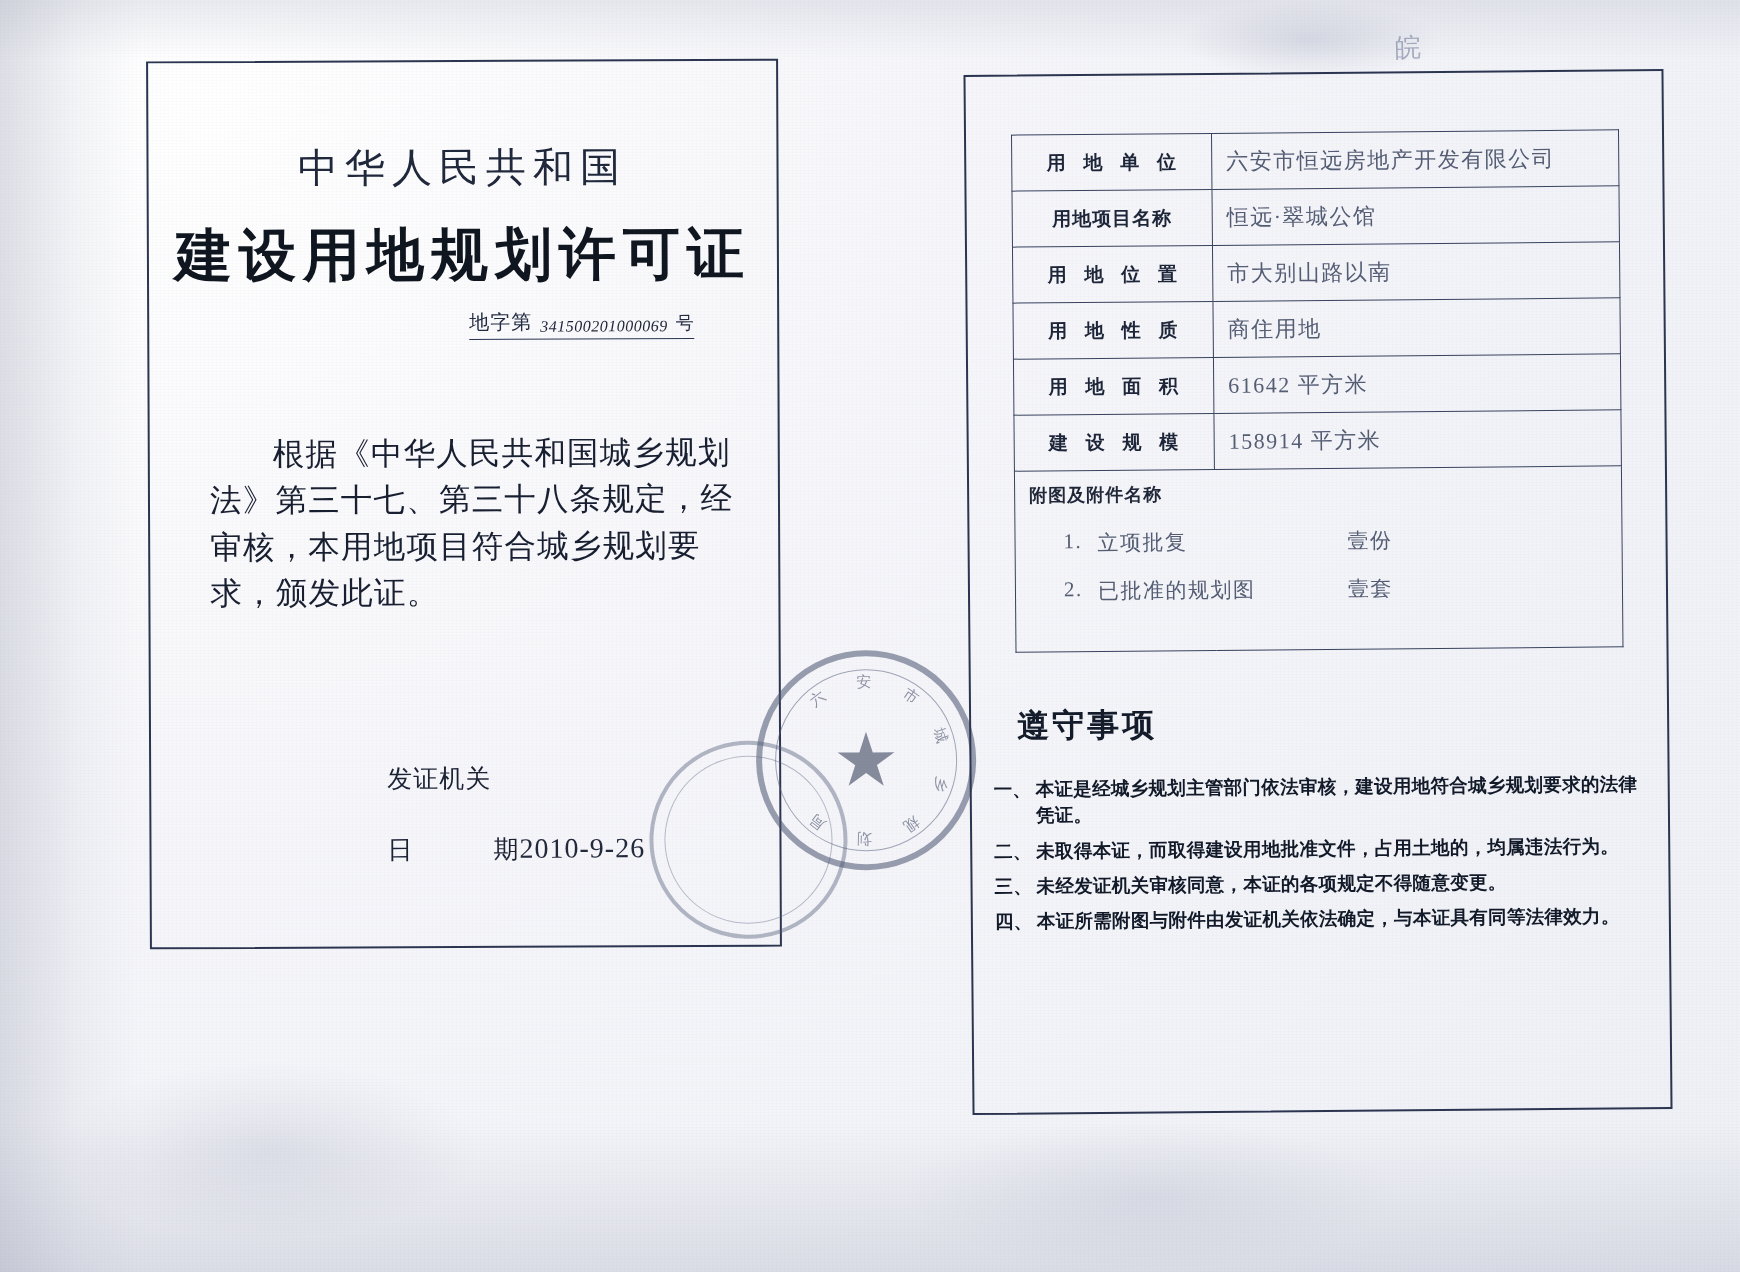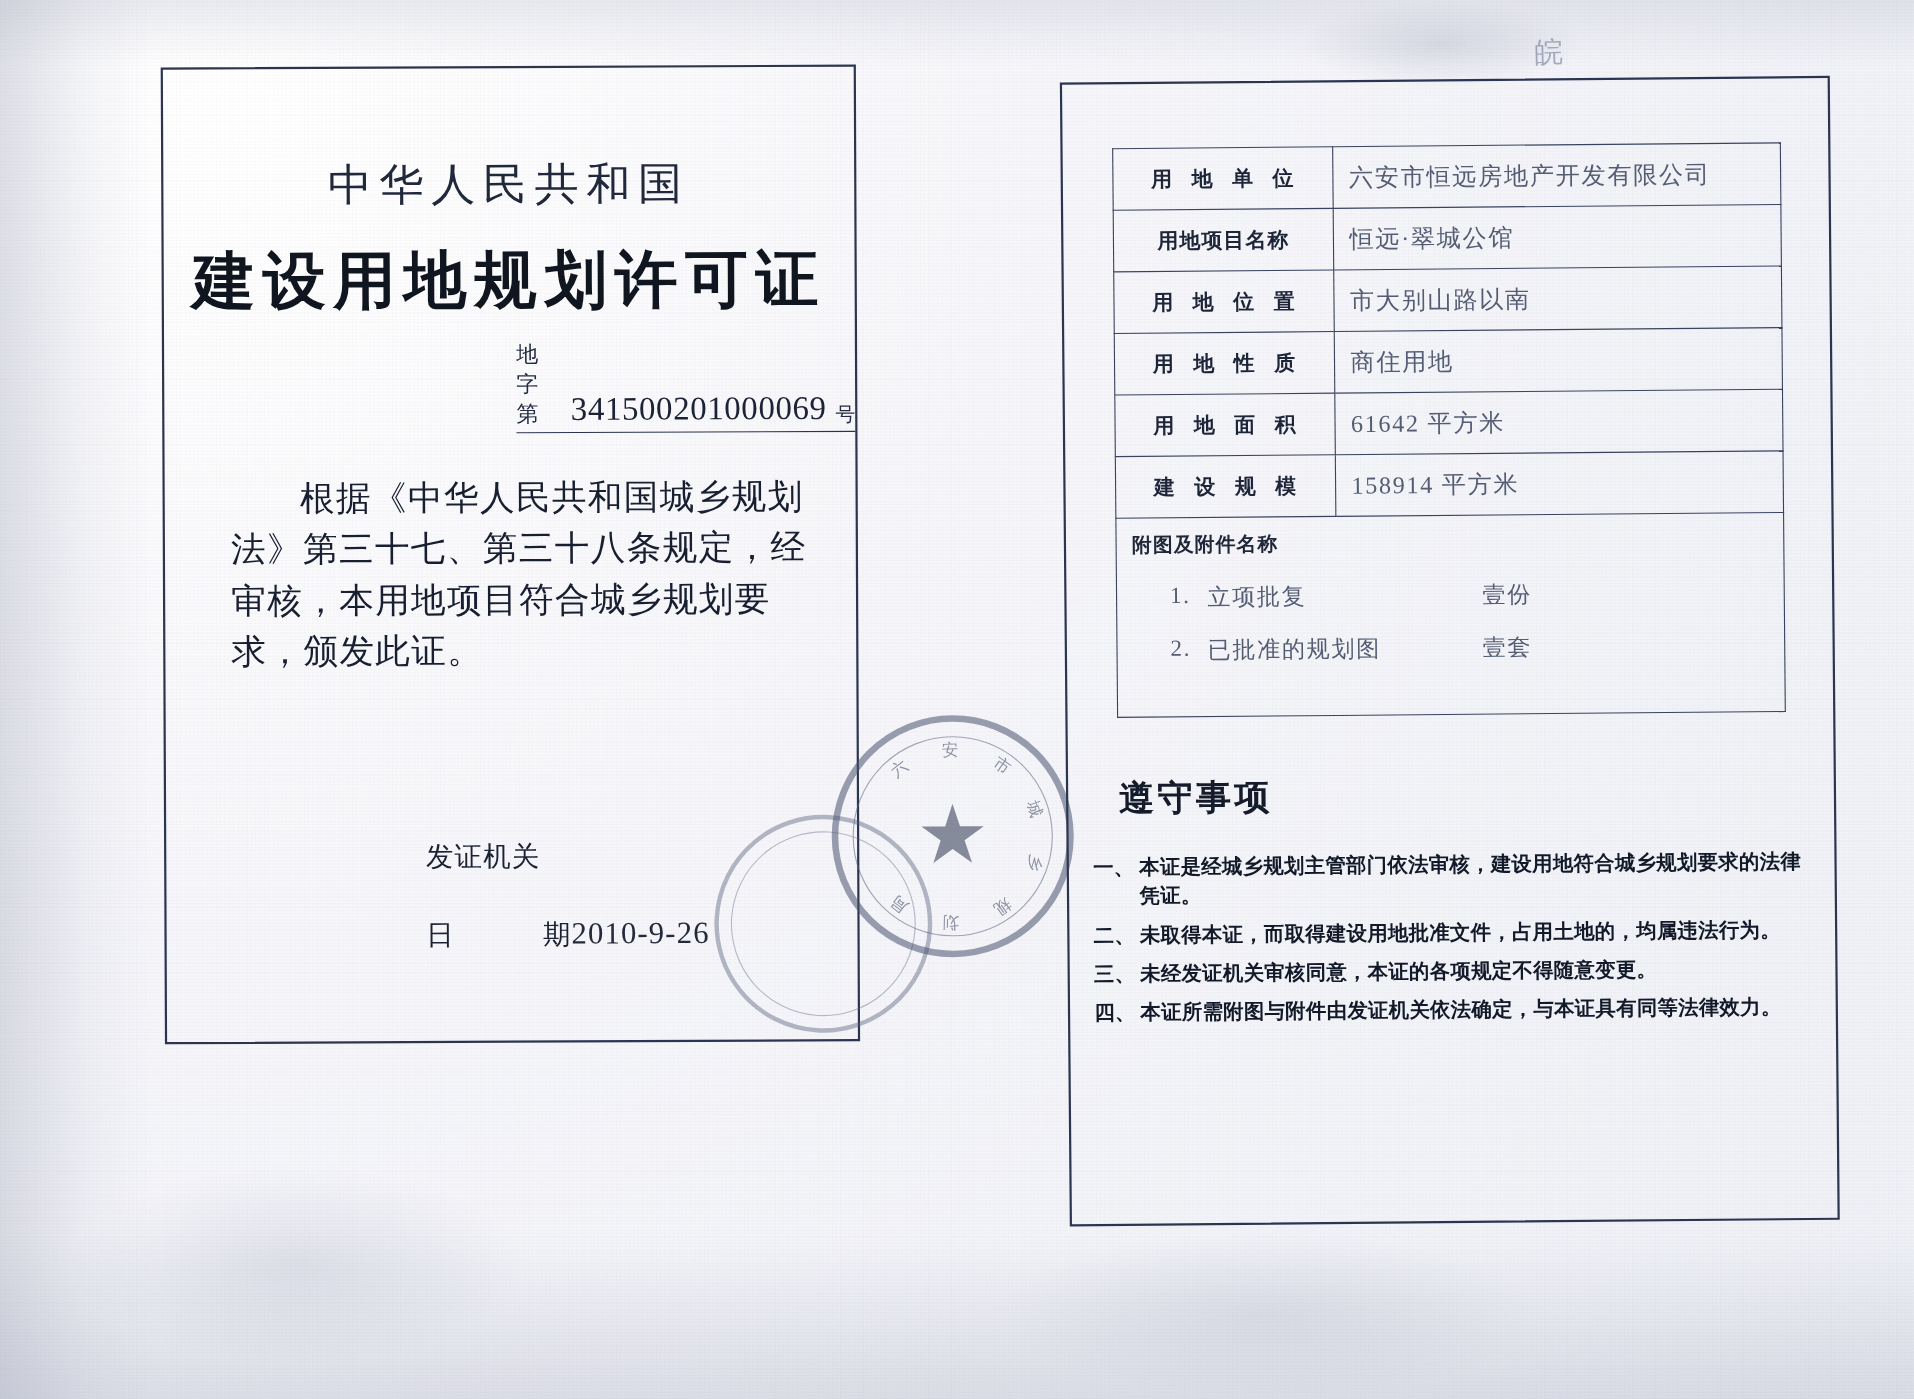--- a/index.html
+++ b/index.html
@@ -92,24 +92,25 @@
     gap: 8px;
     border-bottom: 1.5px solid #2a3350;
     padding-bottom: 3px;
   }
   .cert-no-label {
     font-size: 20px;
     letter-spacing: 1px;
     color: #222b40;
   }
   .cert-no-value {
-    font-size: 30px;
+    font-size: 16px;
     color: #1c2336;
     letter-spacing: .5px;
     font-family: "Liberation Serif", serif;
+    font-style: italic;
   }
   .cert-no-suffix {
     font-size: 18px;
     color: #222b40;
   }
   .body-text {
     position: absolute;
     left: 60px; right: 36px; top: 368px;
     font-size: 31.5px;
     line-height: 1.47;

